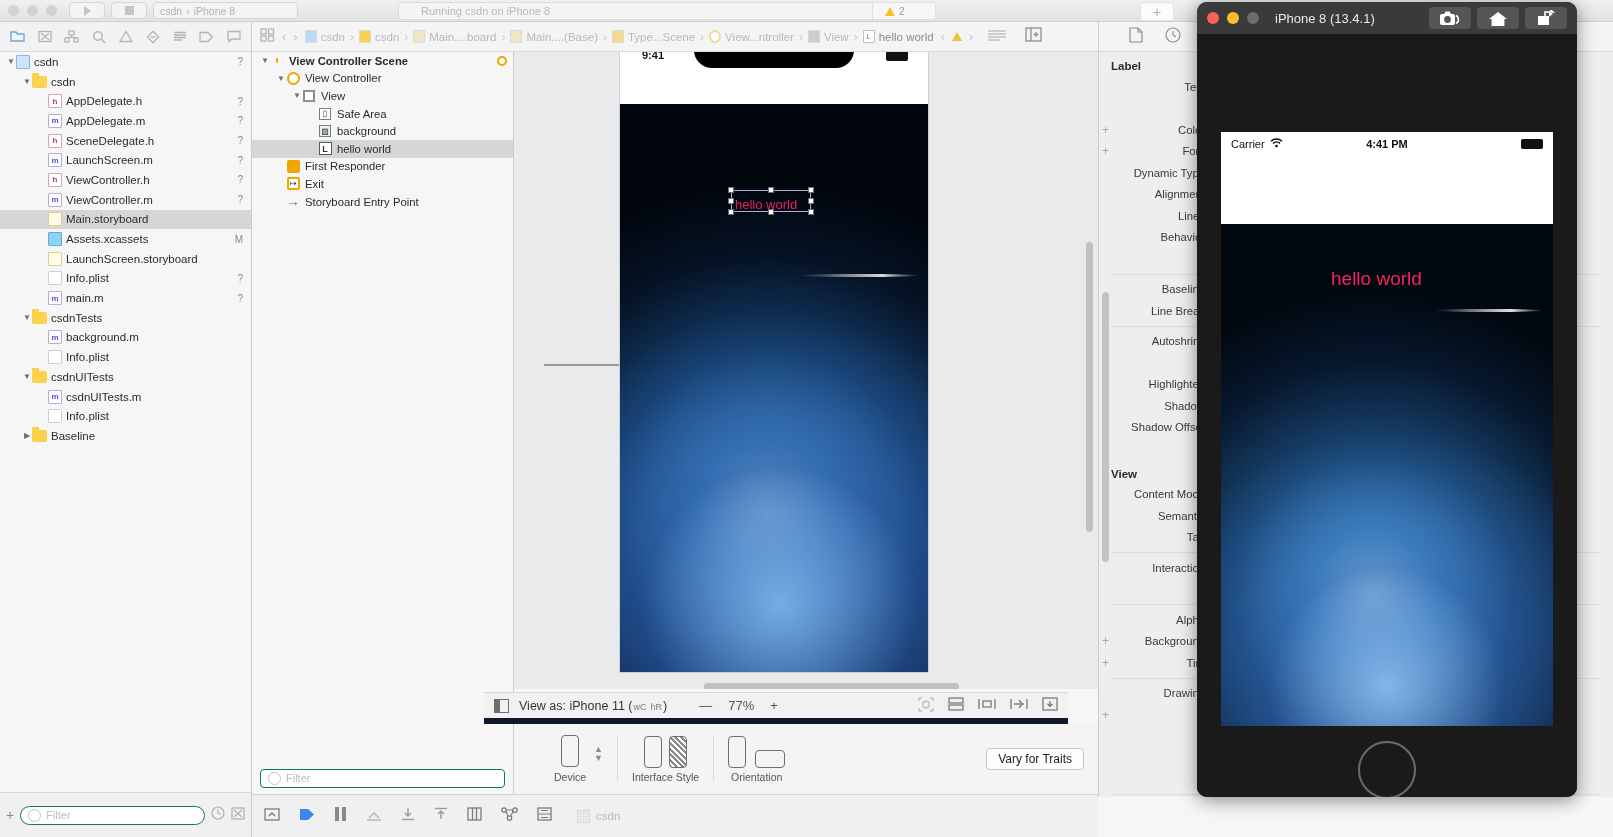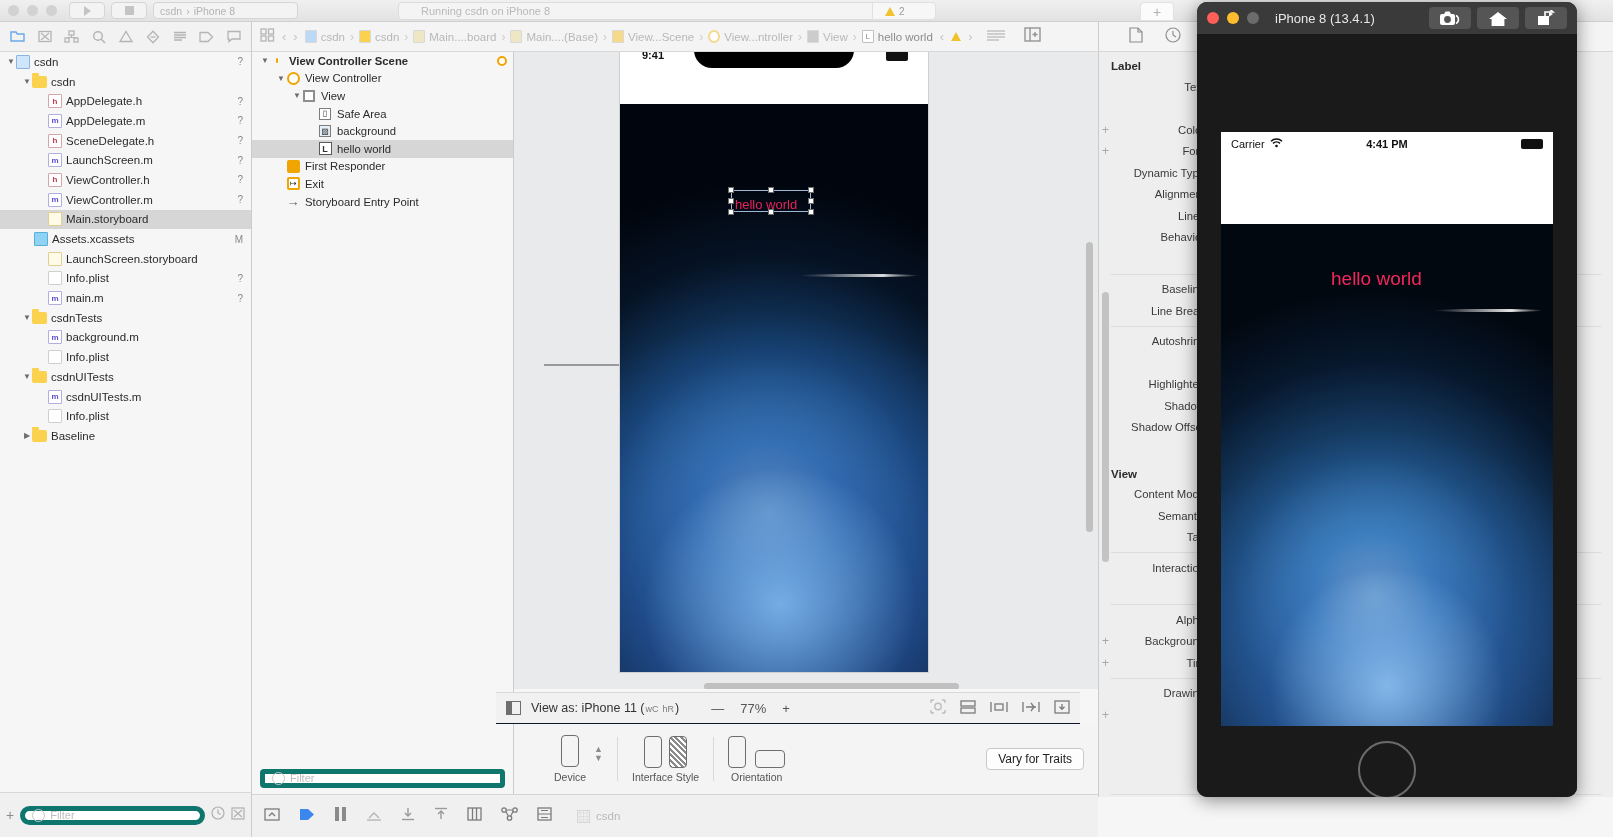--- a/index.html
+++ b/index.html
@@ -66,21 +66,21 @@
   .ic-folder:before{content:"";position:absolute;left:0;top:-3px;width:7px;height:3px;background:#fbd24e;border-radius:1px 1px 0 0;}
   .ic-h { background:#fff; border:1px solid #d4a7ae; color:#c0394b; }
   .ic-m { background:#fff; border:1px solid #b2aee0; color:#5a4fcf; }
   .ic-sb { background:#fffbe8; border:1px solid #e0cf8f; color:#b59b34; }
   .ic-xc { background:#8fd3f4; border:1px solid #5aafd8; color:#fff; }
   .ic-pl { background:#fff; border:1px solid #cfcfcf; color:#999; }
   .tlabel { flex:0 0 auto; }
   .tmark { margin-left:auto; font-size:10px; color:#888; }
 
   .filterbar { position:absolute; left:0; top:792px; width:252px; height:45px; background:#f0f0f0; border-right:1px solid #ccc; border-top:1px solid #d8d8d8; display:flex; align-items:center; gap:6px; padding:0 6px;}
-  .filt-input { flex:1; height:19px; border:5px solid #0f766e; border-radius:10px; background:#fff; display:flex; align-items:center; gap:5px; padding:0 7px; font-size:11px; color:#bdbdbd;}
+  .filt-input { flex:1; height:19px; border:1px solid #0f766e; border-radius:10px; background:#fff; display:flex; align-items:center; gap:5px; padding:0 7px; font-size:11px; color:#bdbdbd;}
   .circ-ic { width:13px;height:13px;border:1.3px solid #c6c6c6;border-radius:50%; flex:none; position:relative;}
 
   
   .outlinebar { position:absolute; left:252px; top:22px; width:1100px; height:30px; background:#f4f4f4; border-bottom:1px solid #d8d8d8; display:flex; align-items:center; padding:0 8px; gap:7px; }
   .crumb { display:flex; align-items:center; gap:4px; font-size:11.5px; color:#b8b8b8; white-space:nowrap;}
   .crumb .ci { width:12px;height:13px;flex:none;border-radius:1px;}
   .sep { color:#cccccc; font-size:12px; }
   .chev { color:#c4c4c4; font-size:13px; }
 
   .outline { position:absolute; left:252px; top:52px; width:262px; height:710px; background:#f6f6f6; border-right:1px solid #ccc; overflow:hidden; }
@@ -127,21 +127,21 @@
     position:absolute; left:115px; top:145px; font-size:13px; color:#e8205c; white-space:nowrap;
   }
   .selbox { position:absolute; left:111px; top:138px; width:80px; height:22px; border:1px solid #9fb6d6; }
   .handle { position:absolute; width:6px;height:6px; background:#fff; border:1px solid #6c6c6c; }
   .hs-arrow { position:absolute; left:30px; top:312px; width:95px; height:2px; background:#9a9a9a; }
   .hs-arrow:after{content:"";position:absolute;right:-1px;top:-5px;width:0;height:0;border-left:11px solid #9a9a9a;border-top:6px solid transparent;border-bottom:6px solid transparent;}
   .hscroll { position:absolute; left:190px; top:631px; width:255px; height:7px; background:#c0c0c0; border-radius:4px; }
   .vscroll { position:absolute; right:5px; top:190px; width:7px; height:290px; background:#c0c0c0; border-radius:4px; }
 
   
-  .viewasbar { position:absolute; left:496px; top:692px; width:584px; height:32px; background:#f1f1f1; border-top:1px solid #d8d8d8; border-bottom:1px solid #0f172a; display:flex; align-items:center; padding:0 10px; gap:10px; font-size:12.5px; color:#333;}
+  .viewasbar { position:absolute; left:484px; top:692px; width:584px; height:32px; background:#f1f1f1; border-top:1px solid #d8d8d8; border-bottom:6px solid #0f172a; display:flex; align-items:center; padding:0 10px; gap:10px; font-size:12.5px; color:#333;}
   .vab-icon { width:15px;height:14px;border:1.4px solid #6e6e6e; display:flex;}
   .vab-icon:before{content:"";width:5px;background:#6e6e6e;}
   .zoomgrp { display:flex; align-items:center; gap:16px; margin-left:22px; color:#555; font-size:13px;}
   .rt-icons { margin-left:auto; display:flex; align-items:center; gap:14px; color:#7b7b7b; }
   .traitbar { position:absolute; left:514px; top:724px; width:584px; height:70px; background:#f4f4f4; display:flex; align-items:center; }
   .traitgrp { display:flex; flex-direction:column; align-items:center; gap:3px; padding:0 14px; }
   .traitgrp .lbl { font-size:10.5px; color:#555; }
   .phone-ic { width:18px;height:32px;border:1.6px solid #6e6e6e;border-radius:4px;}
   .phone-ic.dark { background:repeating-linear-gradient(45deg,#8b8b8b 0 2px,#fff 2px 4px); }
   .land-ic { width:30px;height:18px;border:1.6px solid #6e6e6e;border-radius:4px;}
@@ -326,21 +326,21 @@
           <span class="disc"></span>
           <span class="ficon ic-m">m</span>
           <span class="tlabel">ViewController.m</span>
           <span class="tmark">?</span>
         </div>
         <div class="trow sel" style="padding-left: 38px;">
           <span class="disc"></span>
           <span class="ficon ic-sb"></span>
           <span class="tlabel">Main.storyboard</span>
         </div>
-        <div class="trow" style="padding-left: 24px;">
+        <div class="trow" style="padding-left: 38px;">
           <span class="disc"></span>
           <span class="ficon ic-xc"></span>
           <span class="tlabel">Assets.xcassets</span>
           <span class="tmark">M</span>
         </div>
         <div class="trow" style="padding-left: 38px;">
           <span class="disc"></span>
           <span class="ficon ic-sb"></span>
           <span class="tlabel">LaunchScreen.storyboard</span>
         </div>
@@ -440,21 +440,21 @@
             <span>Main....board</span>
           </span>
           <span class="sep">›</span>
           <span class="crumb">
             <span class="ci" style="background: rgb(239, 230, 196); border: 1px solid rgb(217, 217, 217);"></span>
             <span>Main....(Base)</span>
           </span>
           <span class="sep">›</span>
           <span class="crumb">
             <span class="ci" style="background: rgb(247, 217, 138); border: 1px solid rgb(217, 217, 217);"></span>
-            <span>View...Scene</span>
+            <span>Type...Scene</span>
           </span>
           <span class="sep">›</span>
           <span class="crumb">
             <span class="ci" style="background: rgb(255, 255, 255); border: 2px solid rgb(245, 217, 143); border-radius: 50%;"></span>
             <span>View...ntroller</span>
           </span>
           <span class="sep">›</span>
           <span class="crumb">
             <span class="ci" style="background: rgb(204, 204, 204); border: 1px solid rgb(217, 217, 217);"></span>
             <span>View</span>

